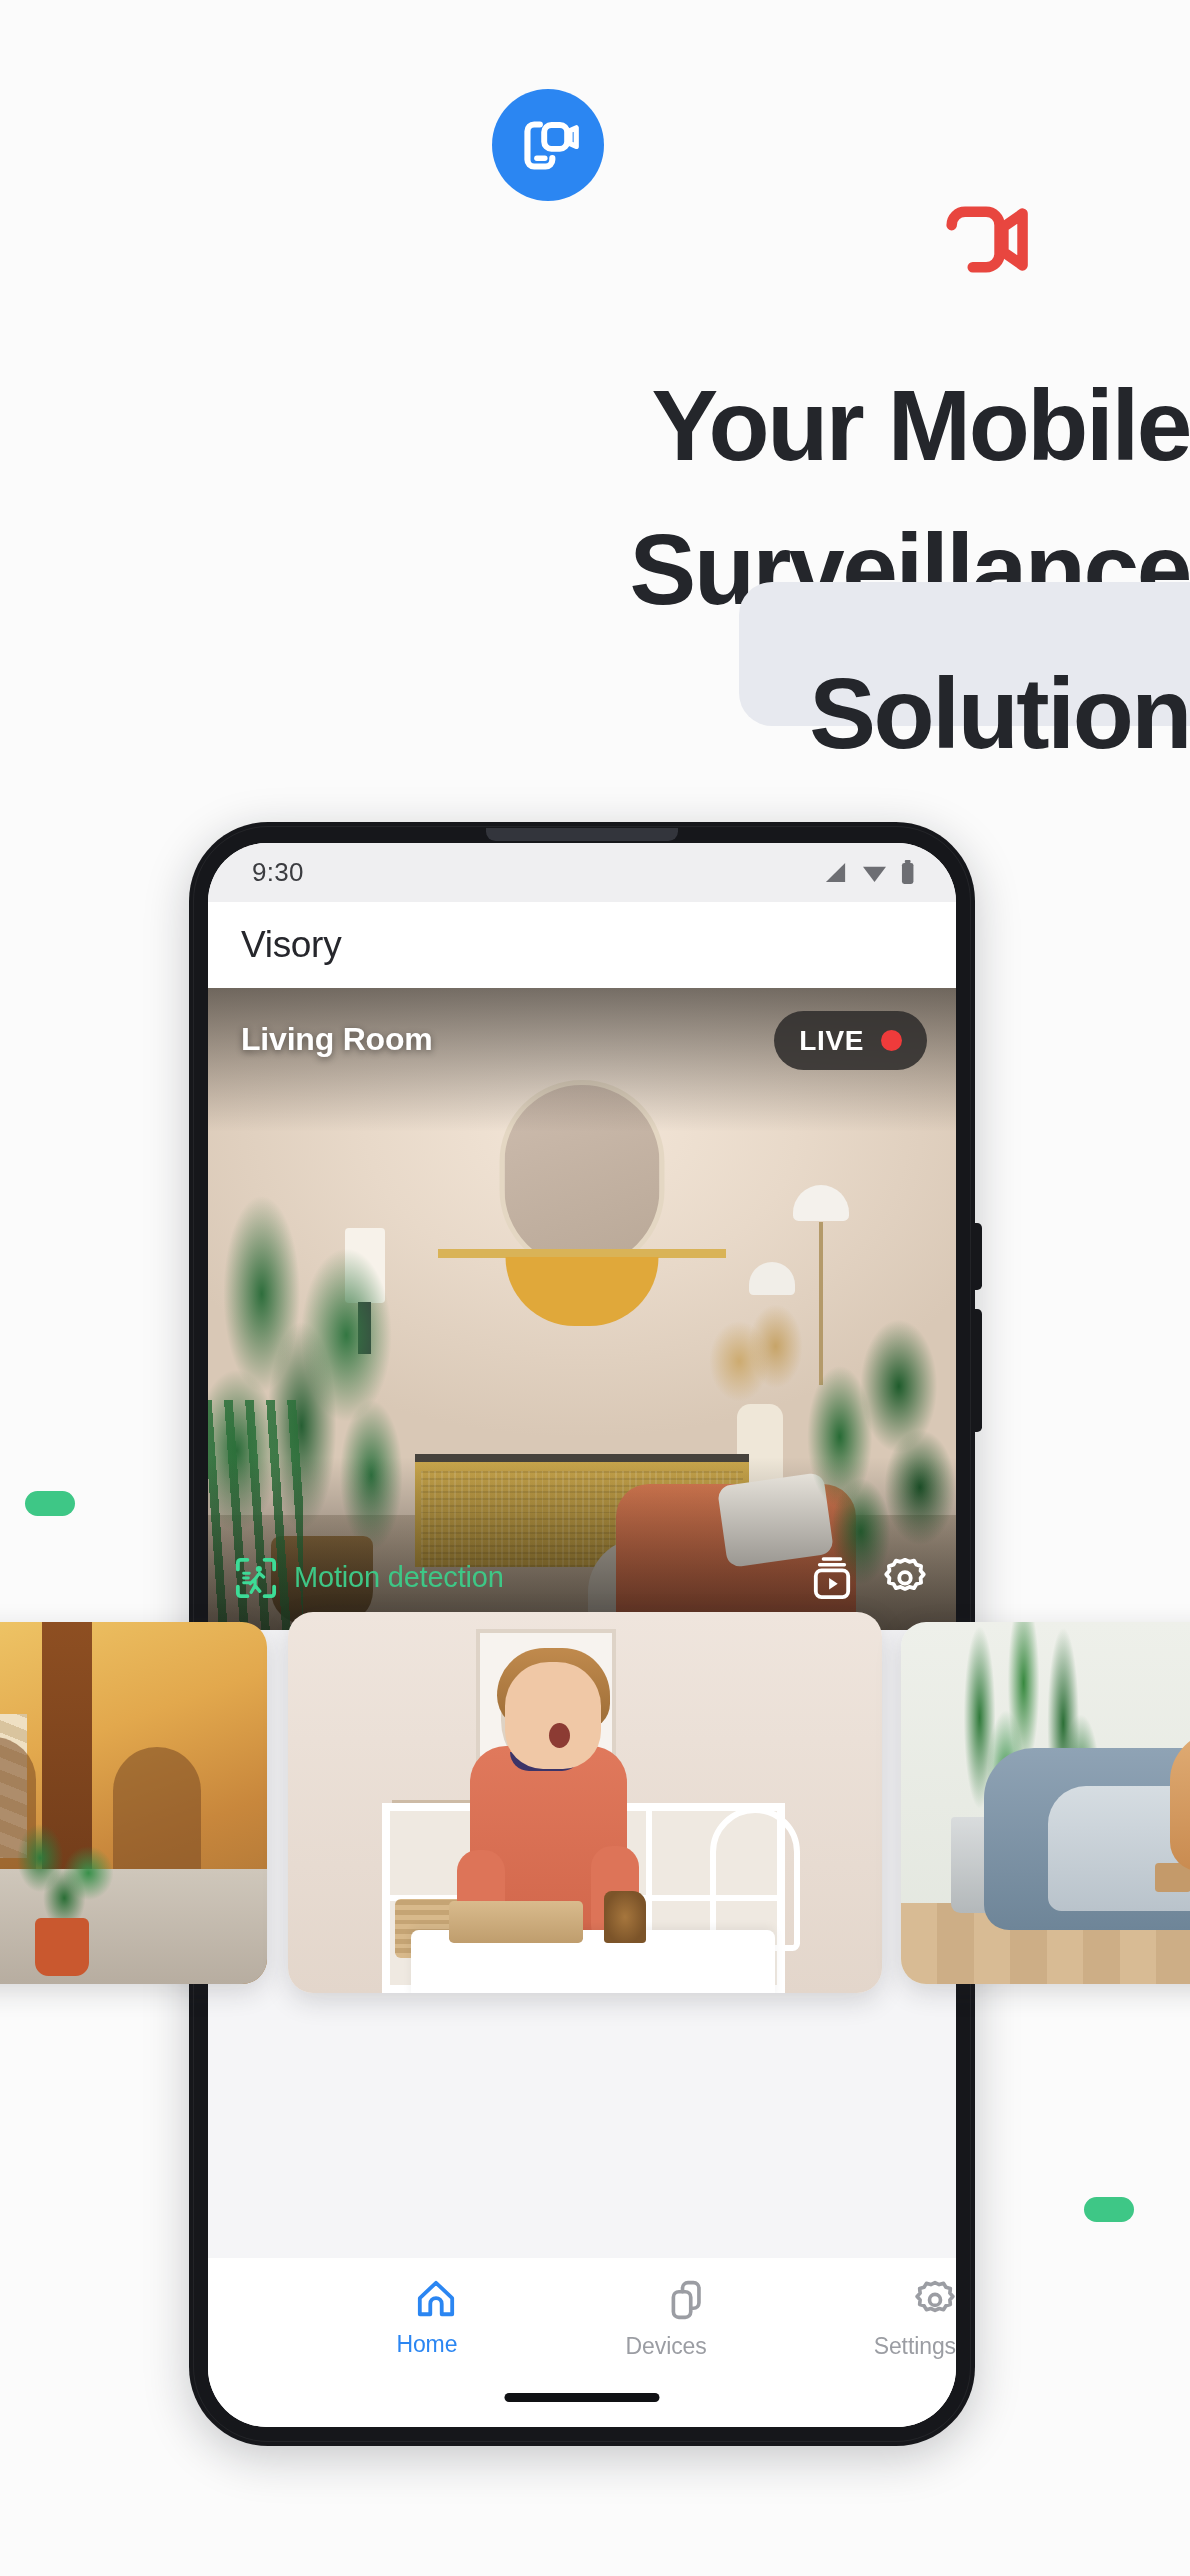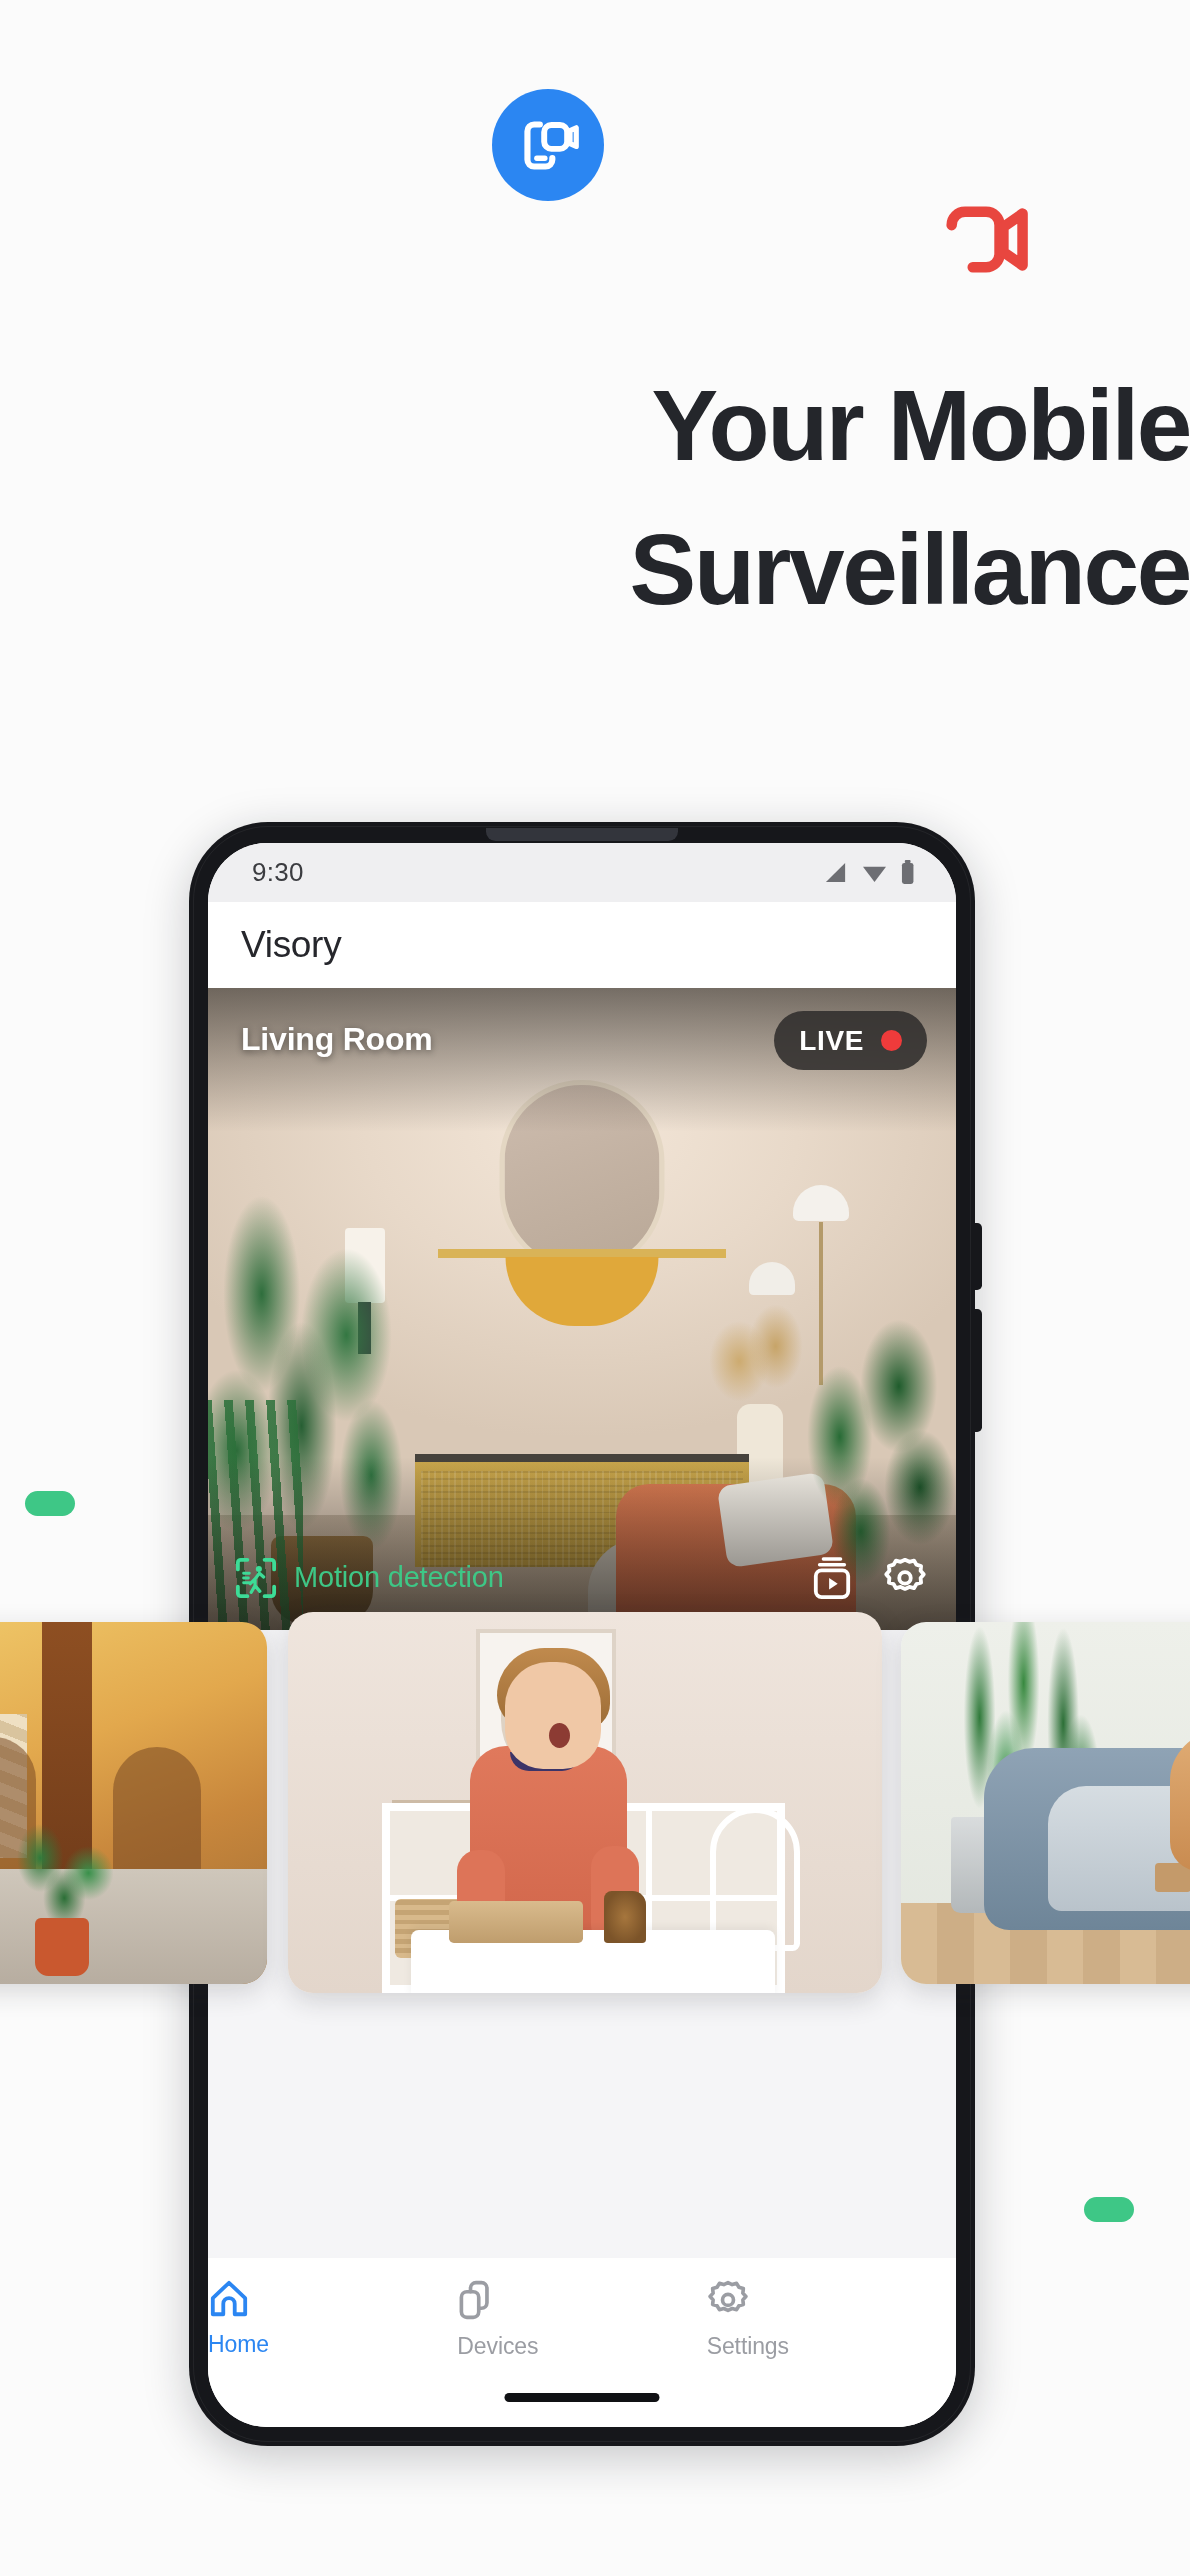--- a/index.html
+++ b/index.html
@@ -300,21 +300,21 @@
   
   .bottomnav {
     flex: 0 0 auto;
     height: 169px;
     background: #fff;
     display: flex; align-items: flex-start;
     padding-top: 21px;
   }
   .navitem {
     flex: 1; display: flex; flex-direction: column;
-    align-items: flex-start; gap: 11.5px;
+    align-items: flex-end; gap: 11.5px;
   }
   .navitem .lbl { font-size: 23px; color: #9b9da3; letter-spacing:-0.1px; }
   .navitem.active .lbl { color: var(--brand,#2b86f2); }
   .home-indicator {
     position: absolute; left: 50%; transform: translateX(-50%);
     bottom: 25px; width: 155px; height: 8.6px; border-radius: 4.8px;
     background: #101114;
   }
 
   
@@ -497,20 +497,26 @@
   <div class="brand-mark-red">
     <svg width="91" height="75" viewBox="0 0 95 78" aria-hidden="true">
       <path d="M8 24 a14 14 0 0 1 14 -14 H44 a14 14 0 0 1 14 14 V54 a14 14 0 0 1 -14 14 H30" fill="none" stroke="#e8463f" stroke-width="11" stroke-linecap="round"></path>
       <path d="M62 26 L82 12 V66 L62 52 Z" fill="none" stroke="#e8463f" stroke-width="11" stroke-linejoin="round" stroke-linecap="round"></path>
     </svg>
   </div>
 
   <div class="headline">
     <span class="line">Your Mobile</span>
     <span class="line">Surveillance</span>
+    <span class="line">
+      <span class="hl-wrap">
+        <span class="hl-highlight"></span>
+        <span class="hl-text">Solution</span>
+      </span>
+    </span>
   </div>
 
   <div class="green-pill left"></div>
   <div class="green-pill right"></div>
 
   <div class="phone">
     <div class="phone-speaker"></div>
     <div class="side-btn b1"></div>
     <div class="side-btn b2"></div>
 

